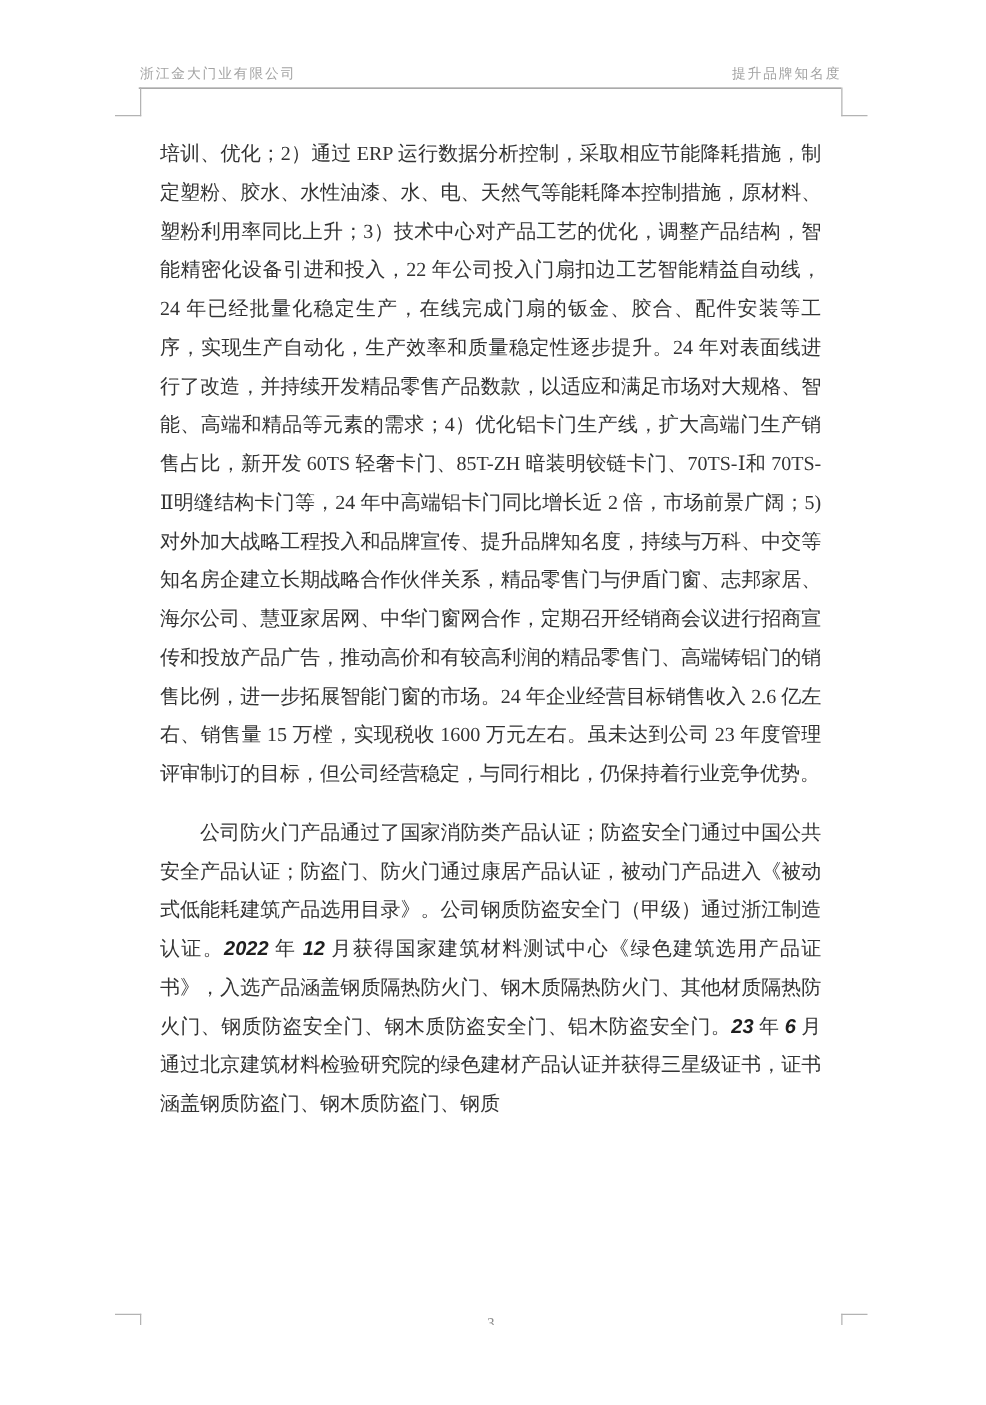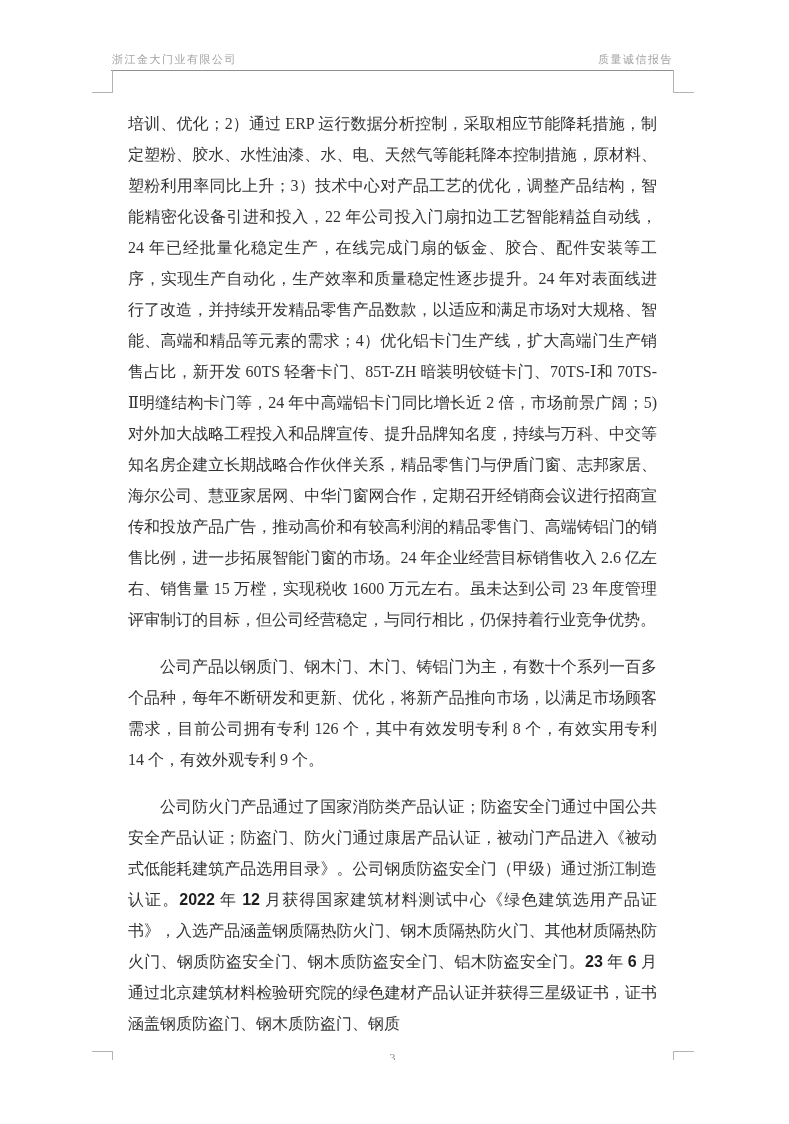--- a/index.html
+++ b/index.html
@@ -58,52 +58,52 @@
     margin: 16px;
     padding: 0;
   }
   .para.indent {
     text-indent: 2em;
   }
   .num-bold {
     font-family: "Liberation Sans", "DejaVu Sans", sans-serif;
     font-weight: bold;
     color: #1f1f1f;
+    font-style: italic;
   }
   .footer {
     position: absolute;
     left: 112px;
     top: 1050px;
     width: 561px;
     text-align: center;
     font-size: 12px;
     line-height: 16px;
     color: #8a8a8a;
   }
 </style>
 </head>
 <body>
 
 <div class="page">
 
   <div class="header">
     <span>浙江金大门业有限公司</span>
-    <span>质量诚信报告</span>
+    <span>提升品牌知名度</span>
   </div>
 
   <div class="header-rule"></div>
 
   <div class="crop-mark tl"></div>
   <div class="crop-mark tr"></div>
   <div class="crop-mark bl"></div>
   <div class="crop-mark br"></div>
 
   <div class="body-text">
       <p class="para"><span>培训、优化；2）通过 ERP 运行数据分析控制，采取相应节能降耗措施，制定塑粉、胶水、水性油漆、水、电、天然气等能耗降本控制措施，原材料、塑粉利用率同比上升；3）技术中心对产品工艺的优化，调整产品结构，智能精密化设备引进和投入，22 年公司投入门扇扣边工艺智能精益自动线，24 年已经批量化稳定生产，在线完成门扇的钣金、胶合、配件安装等工序，实现生产自动化，生产效率和质量稳定性逐步提升。24 年对表面线进行了改造，并持续开发精品零售产品数款，以适应和满足市场对大规格、智能、高端和精品等元素的需求；4）优化铝卡门生产线，扩大高端门生产销售占比，新开发 60TS 轻奢卡门、85T-ZH 暗装明铰链卡门、70TS-Ⅰ和 70TS-Ⅱ明缝结构卡门等，24 年中高端铝卡门同比增长近 2 倍，市场前景广阔；5)对外加大战略工程投入和品牌宣传、提升品牌知名度，持续与万科、中交等知名房企建立长期战略合作伙伴关系，精品零售门与伊盾门窗、志邦家居、海尔公司、慧亚家居网、中华门窗网合作，定期召开经销商会议进行招商宣传和投放产品广告，推动高价和有较高利润的精品零售门、高端铸铝门的销售比例，进一步拓展智能门窗的市场。24 年企业经营目标销售收入 2.6 亿左右、销售量 15 万樘，实现税收 1600 万元左右。虽未达到公司 23 年度管理评审制订的目标，但公司经营稳定，与同行相比，仍保持着行业竞争优势。</span></p>
-      <p class="para indent"><span>公司产品以钢质门、钢木门、木门、铸铝门为主，有数十个系列一百多个品种，每年不断研发和更新、优化，将新产品推向市场，以满足市场顾客需求，目前公司拥有专利 126 个，其中有效发明专利 8 个，有效实用专利 14 个，有效外观专利 9 个。</span></p>
       <p class="para indent"><span>公司防火门产品通过了国家消防类产品认证；防盗安全门通过中国公共安全产品认证；防盗门、防火门通过康居产品认证，被动门产品进入《被动式低能耗建筑产品选用目录》。公司钢质防盗安全门（甲级）通过浙江制造认证。</span><span class="num-bold">2022</span><span> 年 </span><span class="num-bold">12</span><span> 月获得国家建筑材料测试中心《绿色建筑选用产品证书》，入选产品涵盖钢质隔热防火门、钢木质隔热防火门、其他材质隔热防火门、钢质防盗安全门、钢木质防盗安全门、铝木防盗安全门。</span><span class="num-bold">23</span><span> 年 </span><span class="num-bold">6</span><span> 月通过北京建筑材料检验研究院的绿色建材产品认证并获得三星级证书，证书涵盖钢质防盗门、钢木质防盗门、钢质</span></p>
     </div>
 
   <div class="footer">
     <span>3</span>
   </div>
 
 </div>
 
 </body></html>

